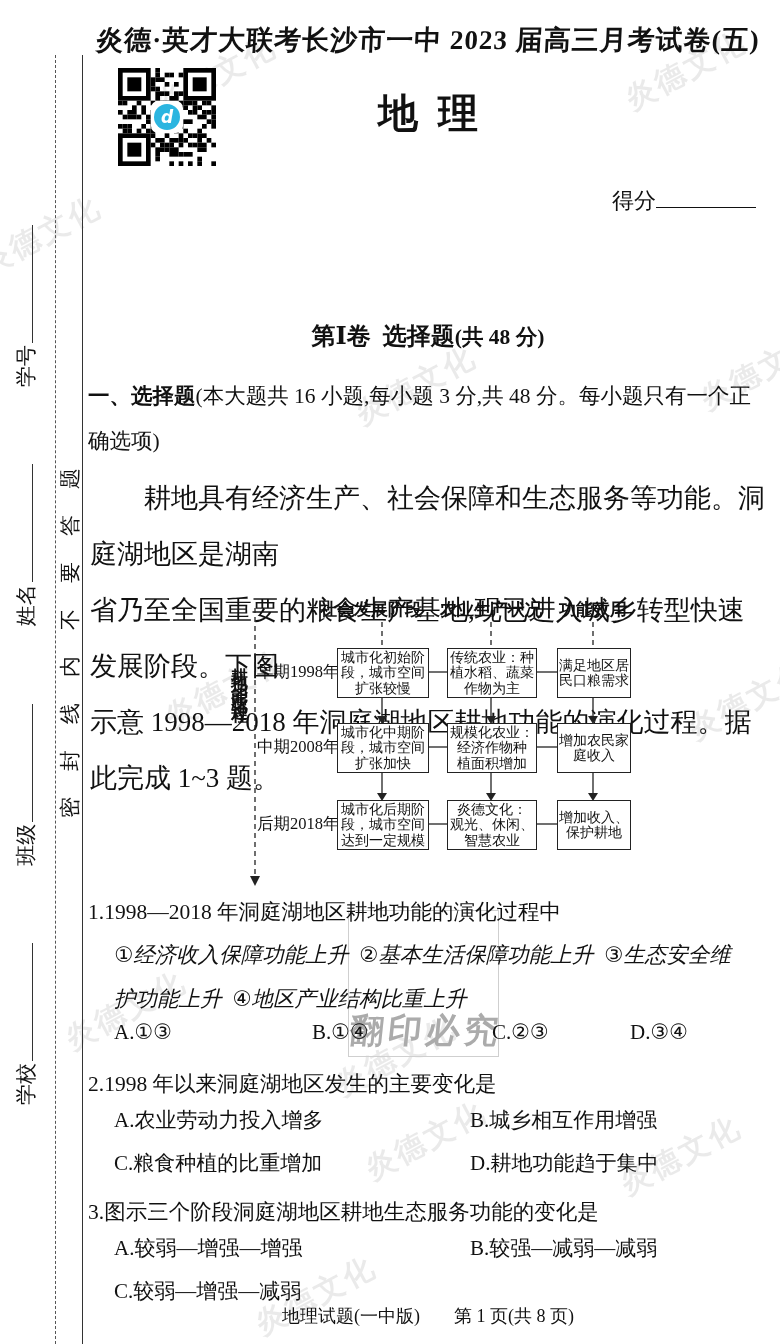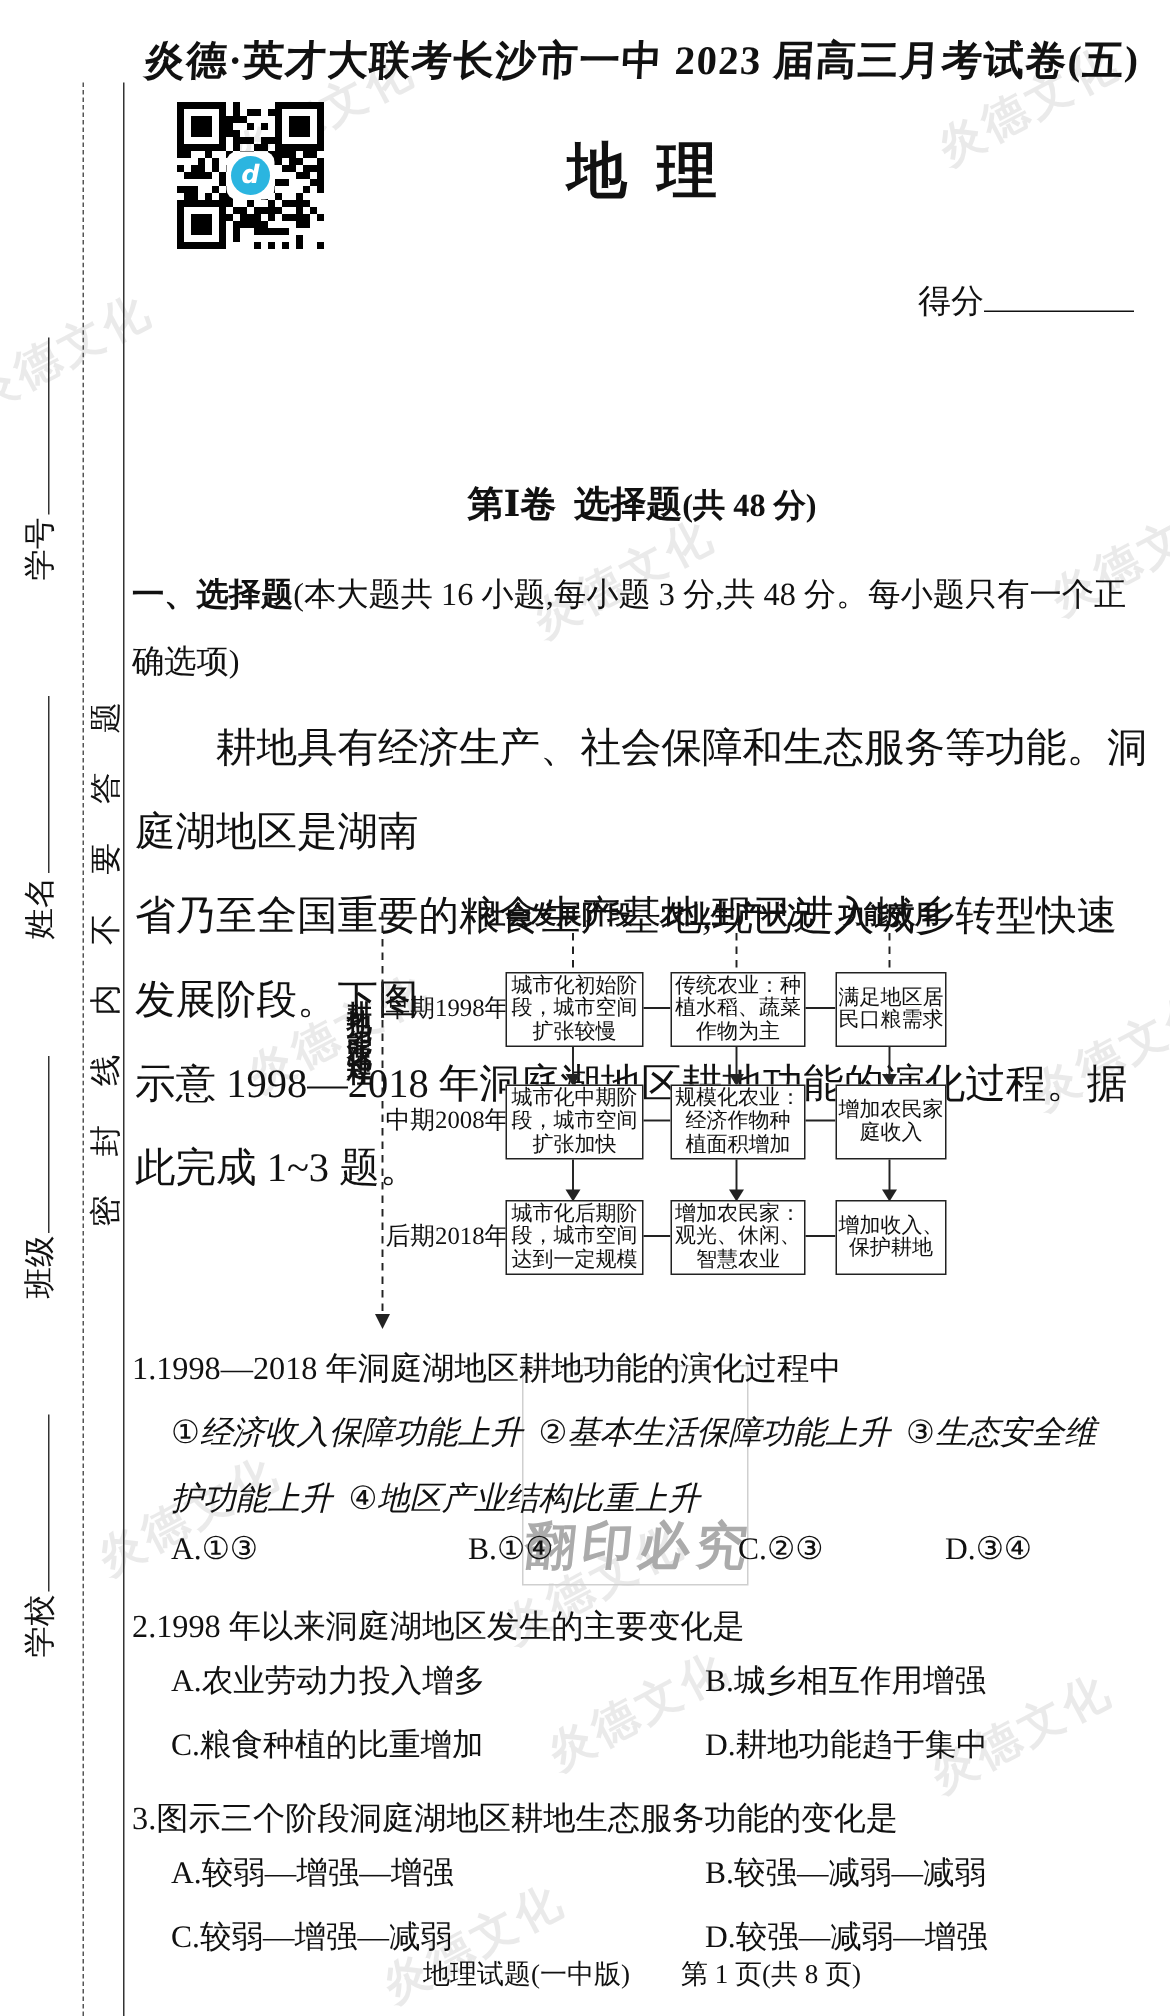--- a/index.html
+++ b/index.html
@@ -354,21 +354,21 @@
 段，城市空间
 扩张加快</div>
       <div class="dg-box" style="left:222px;top:127px;width:88px;height:48px">规模化农业：
 经济作物种
 植面积增加</div>
       <div class="dg-box" style="left:332px;top:127px;width:72px;height:48px">增加农民家
 庭收入</div>
       <div class="dg-box" style="left:112px;top:204px;width:90px;height:48px">城市化后期阶
 段，城市空间
 达到一定规模</div>
-      <div class="dg-box" style="left:222px;top:204px;width:88px;height:48px">增加农民家：
+      <div class="dg-box" style="left:222px;top:204px;width:88px;height:48px">炎德文化：
 观光、休闲、
 智慧农业</div>
       <div class="dg-box" style="left:332px;top:204px;width:72px;height:48px">增加收入、
 保护耕地</div>
     </div>
 
     <div class="q-stem" style="top:891px">
       <span>1.</span><span>1998—2018 年洞庭湖地区耕地功能的演化过程中</span>
     </div>
     <div class="q-statements" style="top:933px">①经济收入保障功能上升  ②基本生活保障功能上升  ③生态安全维
@@ -394,20 +394,19 @@
 
     <div class="q-stem" style="top:1191px">
       <span>3.</span><span>图示三个阶段洞庭湖地区耕地生态服务功能的变化是</span>
     </div>
     <div class="opt-row" style="top:1234px">
       <span class="opt" style="left:24px"><span>A.</span><span>较弱—增强—增强</span></span>
       <span class="opt" style="left:380px"><span>B.</span><span>较强—减弱—减弱</span></span>
     </div>
     <div class="opt-row" style="top:1277px">
       <span class="opt" style="left:24px"><span>C.</span><span>较弱—增强—减弱</span></span>
-      <span class="opt" style="left:380px"><span>D.</span><span>较强—减弱—增强</span></span>
     </div>
 
     <div class="footer">
       <span>地理试题(一中版)</span><span class="gap"></span><span>第 1 页(共 8 页)</span>
     </div>
   </div>
 </div>
 
 </body></html>

